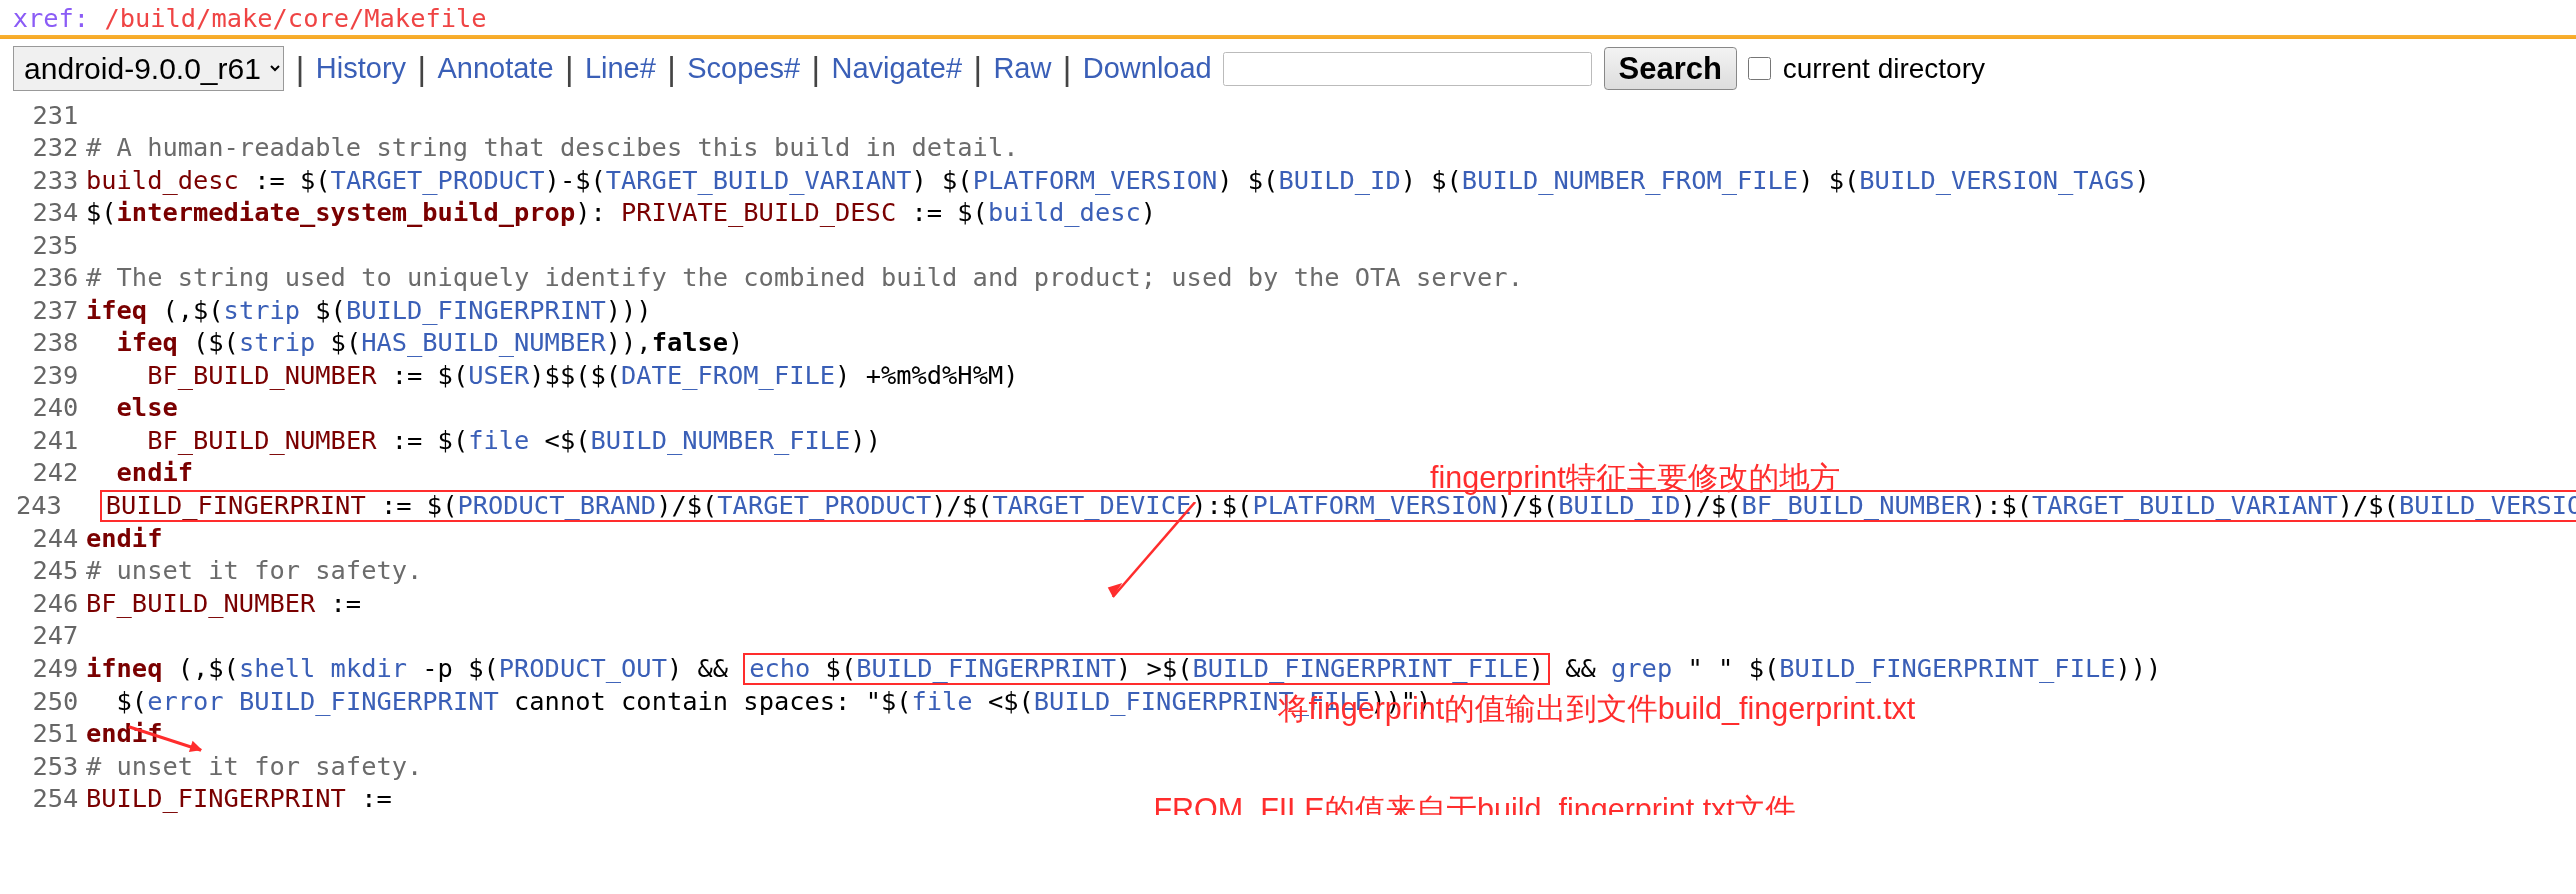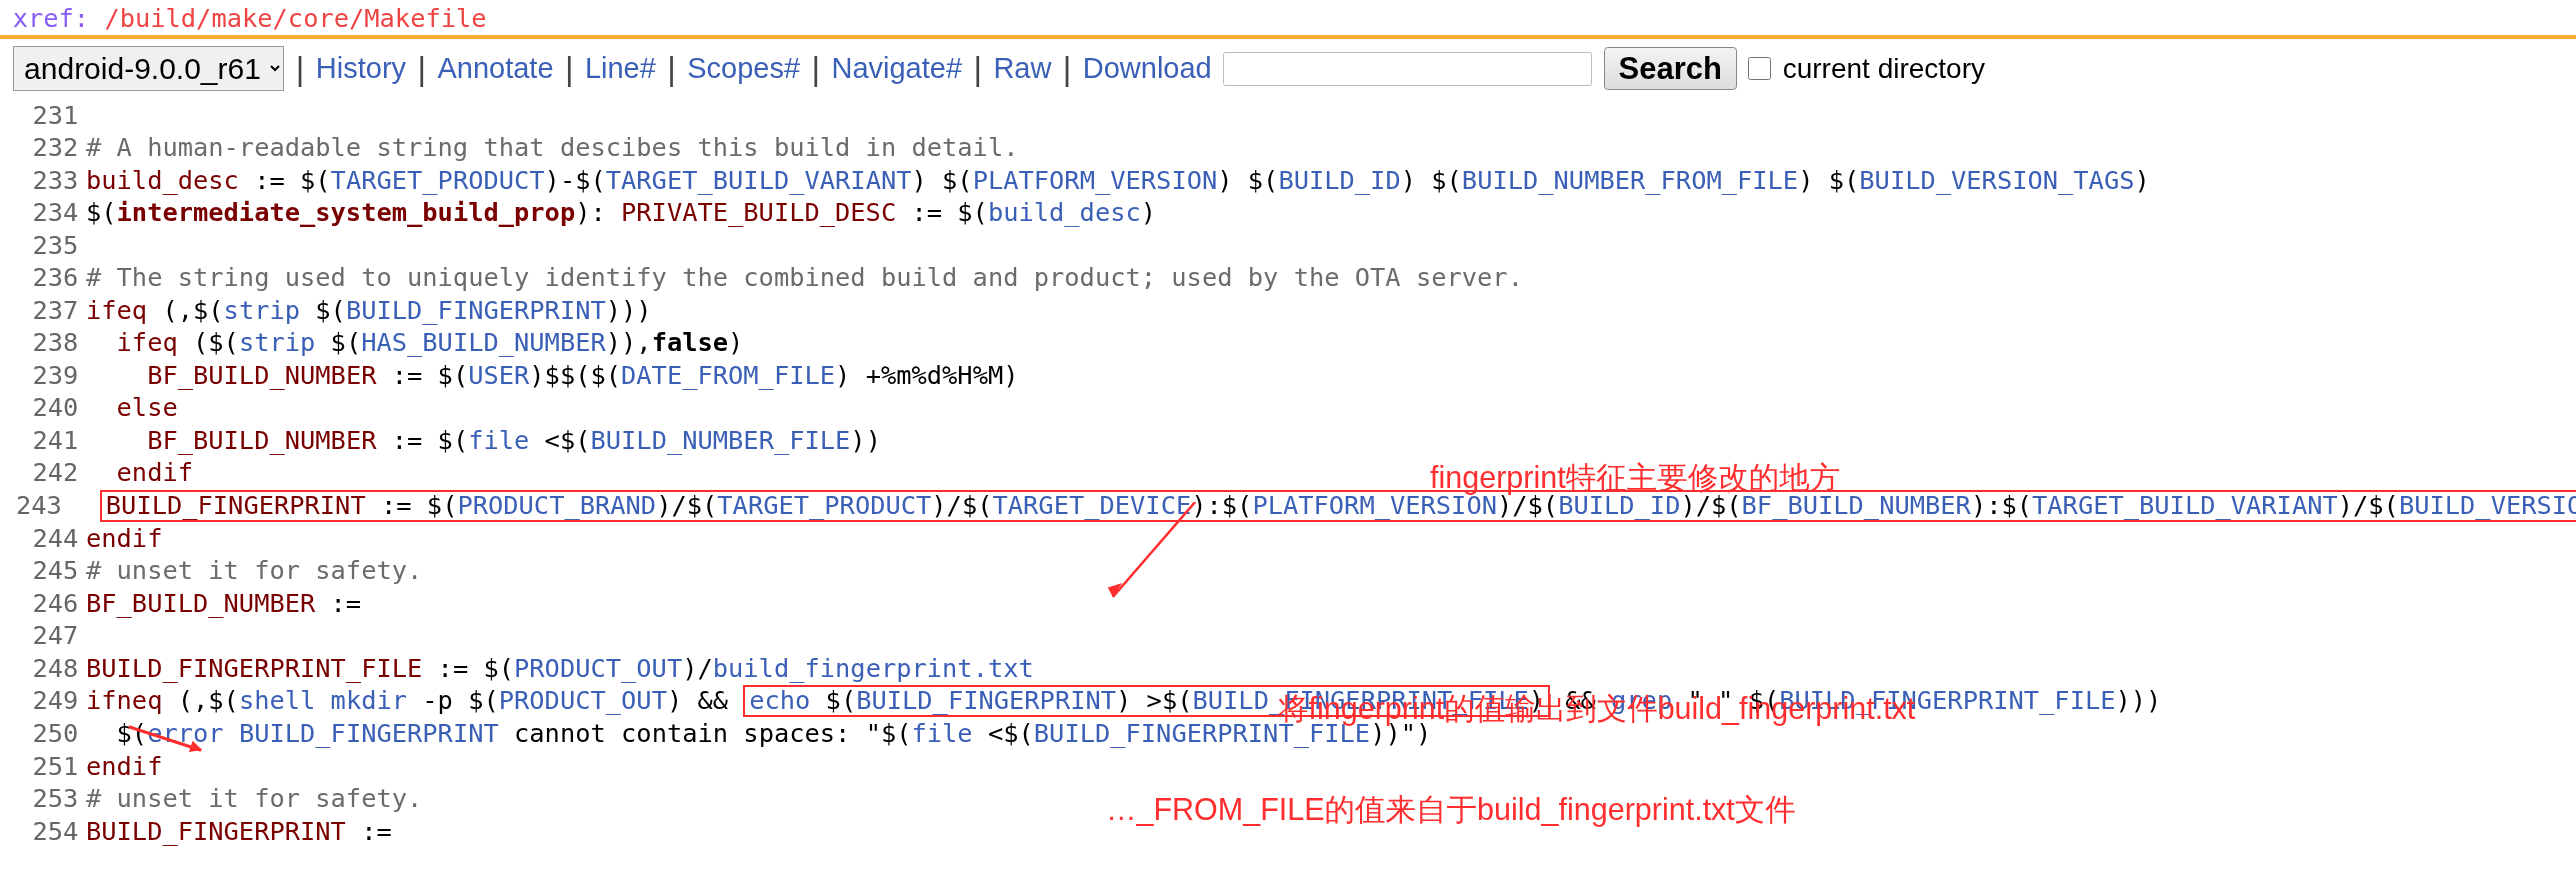--- a/index.html
+++ b/index.html
@@ -14,21 +14,21 @@
   .toolbar a.navlink { color: #3a5fb7; text-decoration: none; }
   .search-input { width: 369px; height: 34px; border: 1.3px solid #bbb; font-size: 20.3px; padding: 2.5px 6.4px; border-radius: 2.5px; }
   .search-btn { font-size: 31px; font-weight: bold; padding: 2.5px 14px; border: 1.3px solid #888; background: linear-gradient(#f3f3f3,#ddd); border-radius: 3.8px; cursor: pointer; }
   .cdir { width: 23px; height: 23px; }
   .cdir-label { font-size: 28px; }
   .code-block { font-family: ui-monospace, Menlo, Consolas, monospace; font-size: 25.4px; line-height: 1.28; padding-left: 16px; }
   .code-line { display: flex; white-space: pre; }
   .ln { display: inline-block; width: 70px; text-align: right; color: #666; padding-right: 7.6px; user-select: none; }
   .lc { flex: 1; position: relative; }
   .c-comment { color: #6b6b6b; }
-  .c-keyword { color: #7a0000; font-weight: normal; }
+  .c-keyword { color: #7a0000; font-weight: bold; }
   .c-var { color: #7a0000; }
   .c-func { color: #3a5fb7; }
   .c-bold { font-weight: bold; }
   .redbox { border: 2.5px solid #ff2d2d; padding: 0 3.8px; display: inline-block; line-height: 1.1; }
   .annotation { position: absolute; color: #ff2d2d; font-family: Arial, sans-serif; font-size: 30.5px; z-index: 10; }
   .arrow { position: absolute; z-index: 5; }
   .strike-arrow { position: absolute; width: 76px; height: 2.5px; background: #ff2d2d; z-index: 6; }
   .strike-arrow::after { content:''; position:absolute; right:-1.3px; top:-5.1px; border-left:12.7px solid #ff2d2d; border-top:6.4px solid transparent; border-bottom:6.4px solid transparent; }
 </style>
 </head>
@@ -92,21 +92,20 @@
 <div class="code-line"><span class="ln">243</span><span class="lc">  <span class="redbox"><span class="c-var">BUILD_FINGERPRINT</span> := $(<span class="c-func">PRODUCT_BRAND</span>)/$(<span class="c-func">TARGET_PRODUCT</span>)/$(<span class="c-func">TARGET_DEVICE</span>):$(<span class="c-func">PLATFORM_VERSION</span>)/$(<span class="c-func">BUILD_ID</span>)/$(<span class="c-func">BF_BUILD_NUMBER</span>):$(<span class="c-func">TARGET_BUILD_VARIANT</span>)/$(<span class="c-func">BUILD_VERSION_TAGS</span>)</span></span></div>
 
 <div class="code-line"><span class="ln">244</span><span class="lc"><span class="c-keyword">endif</span></span></div>
 
 <div class="code-line"><span class="ln">245</span><span class="lc"><span class="c-comment"># unset it for safety.</span></span></div>
 
 <div class="code-line"><span class="ln">246</span><span class="lc"><span class="c-var">BF_BUILD_NUMBER</span> :=</span></div>
 
 <div class="code-line"><span class="ln">247</span><span class="lc"> </span></div>
 
-<div class="code-line"><span class="ln">248</span><span class="lc"><span class="c-var">BUILD_FINGERPRINT_FILE</span> := $(<span class="c-func">PRODUCT_OUT</span>)/<span class="c-func">build_fingerprint.txt</span></span></div>
 
 <div class="code-line"><span class="ln">249</span><span class="lc"><span class="c-keyword">ifneq</span> (,$(<span class="c-func">shell</span> <span class="c-func">mkdir</span> -p $(<span class="c-func">PRODUCT_OUT</span>) &amp;&amp; <span class="redbox"><span class="c-func">echo</span> $(<span class="c-func">BUILD_FINGERPRINT</span>) &gt;$(<span class="c-func">BUILD_FINGERPRINT_FILE</span>)</span> &amp;&amp; <span class="c-func">grep</span> " " $(<span class="c-func">BUILD_FINGERPRINT_FILE</span>)))</span></div>
 
 <div class="code-line"><span class="ln">250</span><span class="lc">  $(<span class="c-func">error</span> <span class="c-func">BUILD_FINGERPRINT</span> cannot contain spaces: "$(<span class="c-func">file</span> &lt;$(<span class="c-func">BUILD_FINGERPRINT_FILE</span>))")</span></div>
 
 <div class="code-line"><span class="ln">251</span><span class="lc"><span class="c-keyword">endif</span></span></div>
 
 
 <div class="code-line"><span class="ln">253</span><span class="lc"><span class="c-comment"># unset it for safety.</span></span></div>
 

